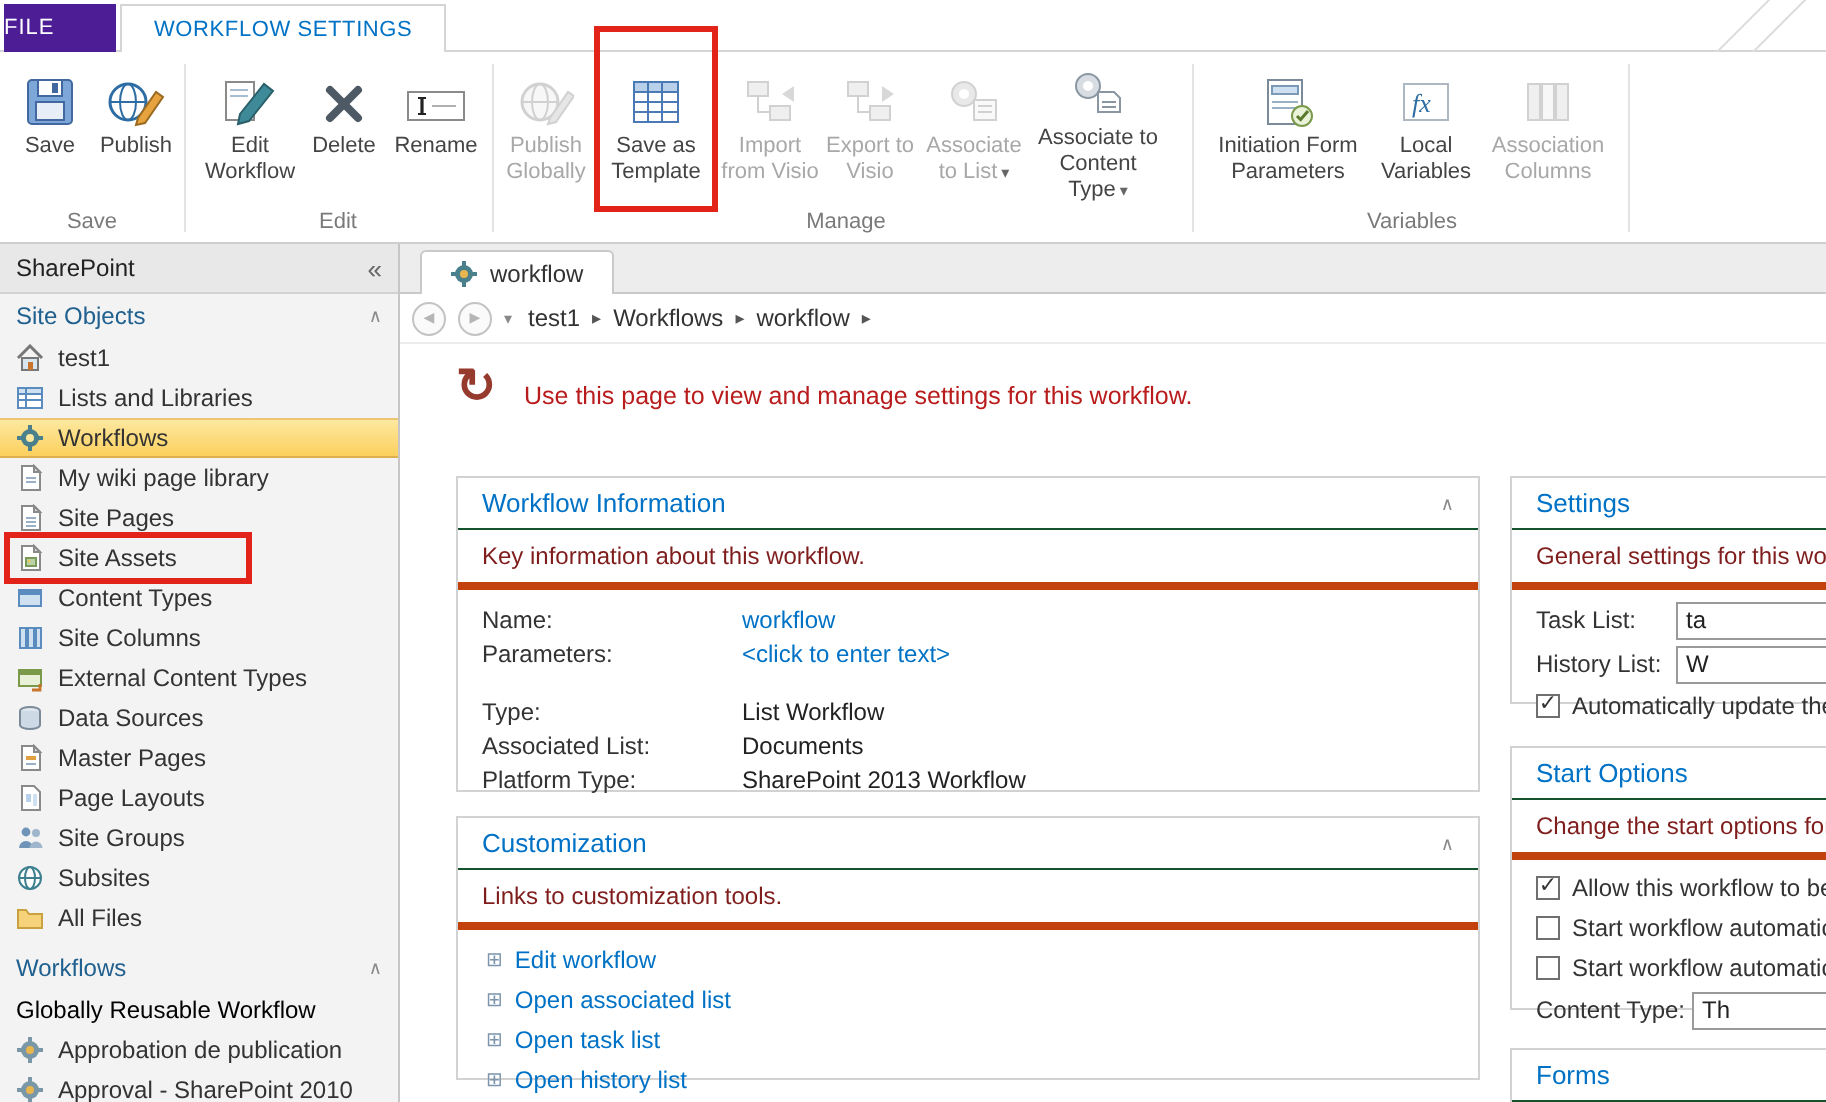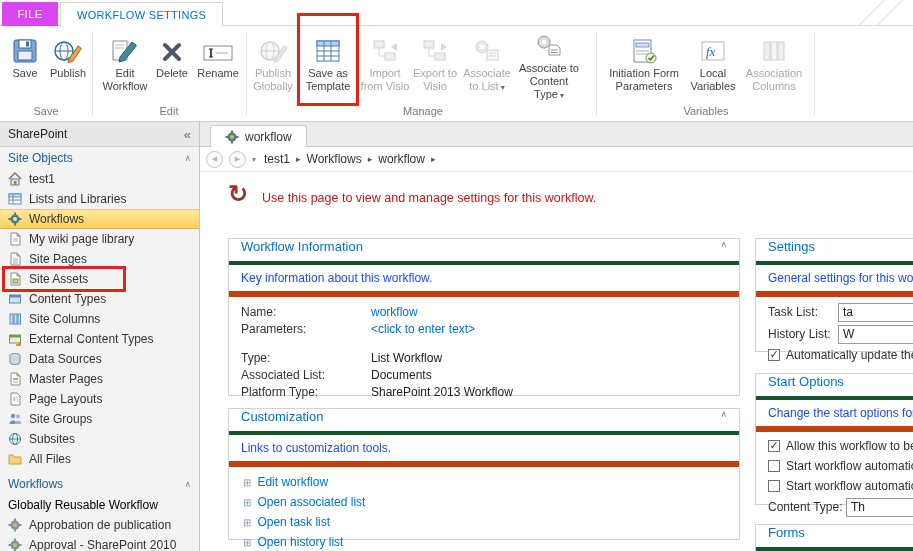--- a/index.html
+++ b/index.html
@@ -1,21 +1,21 @@
 <!DOCTYPE html>
 <html><head>
 <meta charset="utf-8">
 <style>
   *{box-sizing:border-box;margin:0;padding:0}
   body{margin:0;background:#fff;font-family:"Liberation Sans",sans-serif}
   .window{position:relative;width:913px;height:551px;background:#fff;overflow:hidden;color:#333;font-size:12px}
 
   
   .titlebar{position:absolute;left:0;top:0;width:100%;height:26px;background:#fff;border-bottom:1px solid #d5d5d5}
-  .file-tab{position:absolute;left:2px;top:2px;width:56px;height:24px;background:#d946ef;color:#fff;display:flex;align-items:center;justify-content:center;font-size:11px;letter-spacing:.5px;cursor:pointer}
+  .file-tab{position:absolute;left:2px;top:2px;width:56px;height:24px;background:#4c1d95;color:#fff;display:flex;align-items:center;font-size:11px;letter-spacing:.5px;cursor:pointer}
   .ring-tab{position:absolute;left:60px;top:2px;height:25px;padding:0 16px;display:flex;align-items:center;background:#fff;border:1px solid #d5d5d5;border-bottom:1px solid #fff;color:#0072C6;font-size:11px;letter-spacing:.3px;cursor:pointer}
   .deco{position:absolute;right:0;top:0;width:70px;height:26px;overflow:hidden}
   .deco i{position:absolute;width:1px;height:60px;background:#dcdcdc;transform:rotate(45deg)}
 
   
   .ribbon{position:absolute;left:0;top:26px;width:100%;height:96px;background:#fff;border-bottom:1px solid #cfcfcf}
   .rbtn{position:absolute;top:4px;height:72px;display:flex;flex-direction:column;align-items:center;font-size:11px;color:#444;text-align:center;cursor:pointer}
   .rbtn .ricon{height:32px;margin-top:2px;display:flex;align-items:flex-end;justify-content:center}
   .rbtn .rlab{margin-top:3px;line-height:13px}
   .rbtn .dd{font-size:8px;color:#666;margin-left:2px}
@@ -46,24 +46,24 @@
   .crumbbar{position:absolute;left:0;top:25px;width:100%;height:25px;background:#fff;border-bottom:1px solid #ececec;display:flex;align-items:center}
   .navbtn{width:17px;height:17px;border-radius:50%;border:1px solid #c3c3c3;color:#b5b5b5;background:#fafafa;display:flex;align-items:center;justify-content:center;font-size:7px;margin-left:6px;cursor:pointer}
   .crumb-dd{font-size:8px;color:#888;margin:0 6px 0 6px;cursor:pointer}
   .crumb{color:#333;cursor:pointer;padding:0 2px}
   .csep{font-size:9px;color:#555;padding:0 4px}
   .intro-ic{position:absolute;left:28px;top:60px;font-size:24px;line-height:24px;color:#963a2e;font-weight:bold}
   .intro-tx{position:absolute;left:62px;top:69px;color:#b91c1c;font-size:12.5px}
 
   
   .panel{position:absolute;background:#fff;border:1px solid #d2d2d2}
-  .phead{height:26px;display:flex;padding:0 12px;border-bottom:4px solid #14532d}
+  .phead{height:26px;display:flex;align-items:center;padding:0 12px;border-bottom:1px solid #14532d}
   .ptitle{color:#0072C6;font-size:13px}
   .pchev{margin-left:auto;color:#8a8a8a;font-size:9px;cursor:pointer}
-  .psub{padding:6px 12px;color:#1d4ed8;border-bottom:6px solid #c2410c}
+  .psub{padding:6px 12px;color:#7f1d1d;border-bottom:4px solid #c2410c}
   .frow{display:flex;line-height:17px;padding-left:12px}
   .flabel{width:130px;color:#333;flex:none}
   .fvalue{color:#222}
   .blue{color:#0072C6;cursor:pointer}
   .gap12{height:12px}
   .clink{display:flex;align-items:center;gap:6px;padding-left:14px;height:20px;color:#0072C6;cursor:pointer}
   .clink .pl{color:#7e96ad;font-size:10px}
   .srow{display:flex;align-items:center;padding-left:12px;height:22px}
   .slabel{width:70px;flex:none;color:#333}
   .selbox{border:1px solid #9a9a9a;background:#fff;height:19px;min-width:190px;display:flex;align-items:center;padding:0 4px;color:#222;cursor:pointer}

